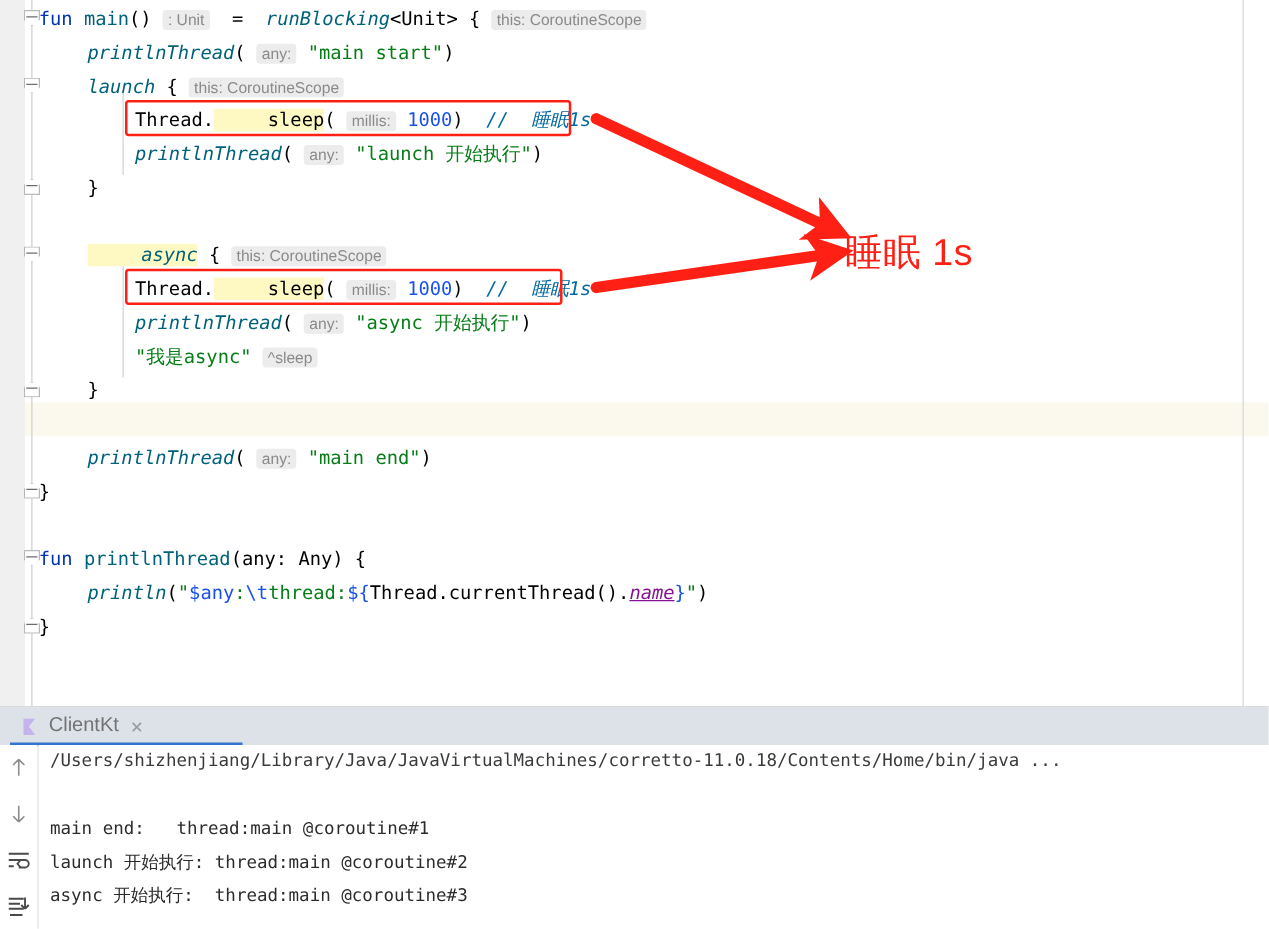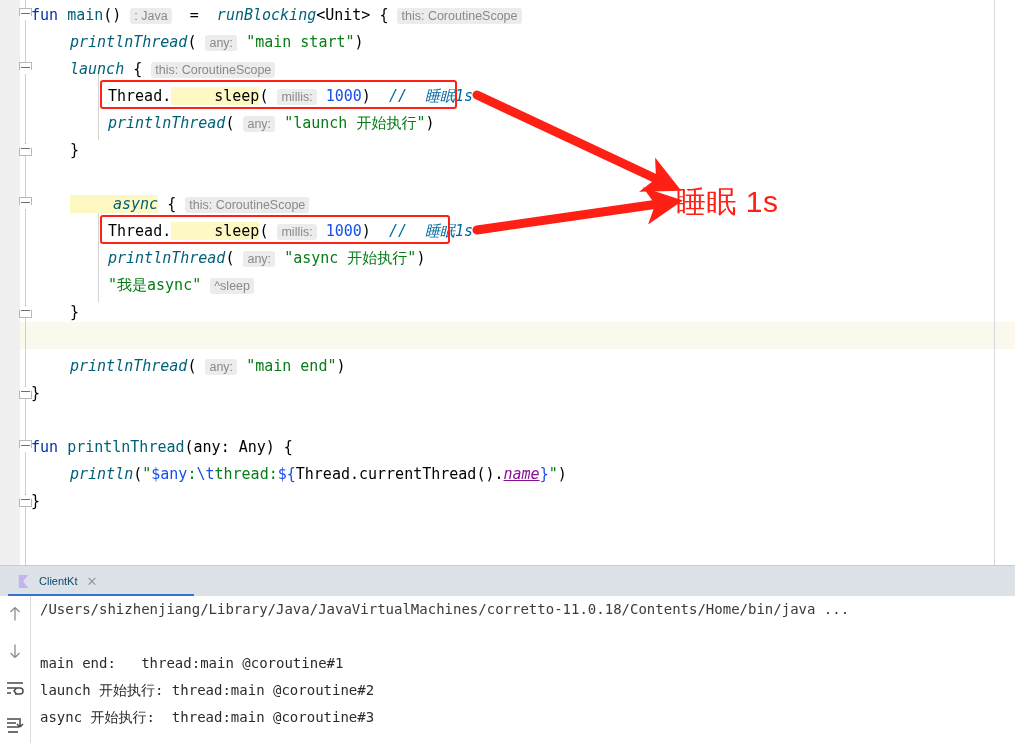--- a/index.html
+++ b/index.html
@@ -165,22 +165,22 @@
     position: absolute; left: 8px; top: 29px;
     width: 186px; height: 3px;
     background: #3573cc;
   }
   .kt-icon {
     width: 15px; height: 15px;
     margin-right: 8px;
     flex: 0 0 auto;
   }
   #tab-label {
-    font-size: 11px;
-    color: #0c4a6e;
+    font-size: 16px;
+    color: #737373;
     font-family: "Liberation Sans", sans-serif;
   }
   #tab-close {
     margin-left: 9px;
     font-size: 13px;
     color: #9a9a9a;
     line-height: 1;
   }
 
   #console-toolbar {
@@ -269,21 +269,21 @@
         <div class="fold-marker open" style="top: 440px;">
           <div class="fm-shape"></div>
           <div class="fm-minus"></div>
         </div>
         <div class="fold-marker close" style="top: 494px;">
           <div class="fm-shape"></div>
           <div class="fm-minus"></div>
         </div>
       </div>
     <div id="code-host">
-        <div class="code-line" style="top: 2px; left: 31px;"><span class="kw">fun </span><span class="fn-plain">main</span><span class="ident">() </span><span class="hint">: Java</span><span class="ident">  =  </span><span class="fn">runBlocking</span><span class="ident">&lt;Unit&gt; { </span><span class="hint">this: CoroutineScope</span></div>
+        <div class="code-line" style="top: 2px; left: 31px;"><span class="kw">fun </span><span class="fn-plain">main</span><span class="ident">() </span><span class="hint">: Unit</span><span class="ident">  =  </span><span class="fn">runBlocking</span><span class="ident">&lt;Unit&gt; { </span><span class="hint">this: CoroutineScope</span></div>
         <div class="code-line" style="top: 29px; left: 70px;"><span class="fn">printlnThread</span><span class="ident">( </span><span class="hint">any:</span><span class="ident"> </span><span class="str">"main start"</span><span class="ident">)</span></div>
         <div class="code-line" style="top: 56px; left: 70px;"><span class="fn">launch</span><span class="ident"> { </span><span class="hint">this: CoroutineScope</span></div>
         <div class="code-line" style="top: 83px; left: 108px;"><span class="ident">Thread.</span><span class="hl-soft">sleep</span><span class="ident">( </span><span class="hint">millis:</span><span class="ident"> </span><span class="num">1000</span><span class="ident">)  </span><span class="cmt">//  睡眠1s</span></div>
         <div class="code-line" style="top: 110px; left: 108px;"><span class="fn">printlnThread</span><span class="ident">( </span><span class="hint">any:</span><span class="ident"> </span><span class="str">"launch 开始执行"</span><span class="ident">)</span></div>
         <div class="code-line" style="top: 137px; left: 70px;"><span class="ident">}</span></div>
         <div class="code-line" style="top: 191px; left: 70px;"><span class="fn hl-soft">async</span><span class="ident"> { </span><span class="hint">this: CoroutineScope</span></div>
         <div class="code-line" style="top: 218px; left: 108px;"><span class="ident">Thread.</span><span class="hl-soft">sleep</span><span class="ident">( </span><span class="hint">millis:</span><span class="ident"> </span><span class="num">1000</span><span class="ident">)  </span><span class="cmt">//  睡眠1s</span></div>
         <div class="code-line" style="top: 245px; left: 108px;"><span class="fn">printlnThread</span><span class="ident">( </span><span class="hint">any:</span><span class="ident"> </span><span class="str">"async 开始执行"</span><span class="ident">)</span></div>
         <div class="code-line" style="top: 272px; left: 108px;"><span class="str">"我是async"</span><span class="ident"> </span><span class="hint">^sleep</span></div>
         <div class="code-line" style="top: 299px; left: 70px;"><span class="ident">}</span></div>

